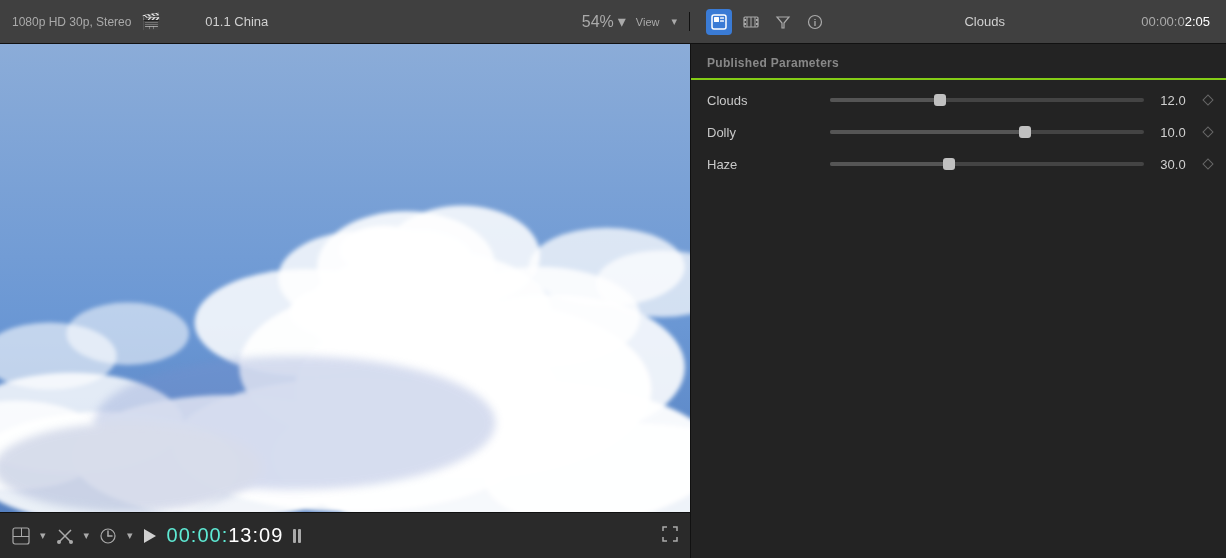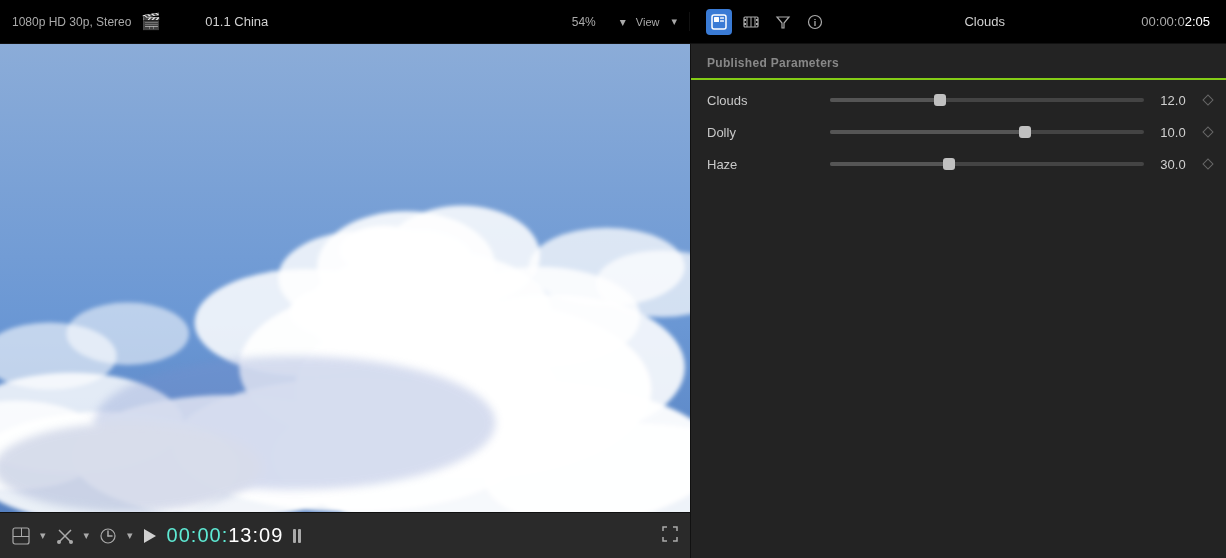--- a/index.html
+++ b/index.html
@@ -12,21 +12,21 @@
       display: flex;
       flex-direction: column;
       overflow: hidden;
     }
 
     
     .top-bar {
       display: flex;
       align-items: center;
       height: 44px;
-      background: #000000;
+      background: #404040;
       border-bottom: 1px solid #111;
       flex-shrink: 0;
     }
     .top-bar-left {
       display: flex;
       align-items: center;
       padding: 0 12px;
       gap: 10px;
       width: 690px;
       border-right: 1px solid #111;
@@ -52,21 +52,21 @@
       margin-left: 34px;
     }
     .zoom-control {
       display: flex;
       align-items: center;
       gap: 4px;
       font-size: 13px;
       color: #d0d0d0;
       cursor: pointer;
     }
-    .zoom-control span { font-size: 12px; color: #aaa; margin-left: 20px; }
+    .zoom-control span { font-size: 16px; color: #aaa; }
     .view-control {
       display: flex;
       align-items: center;
       gap: 12px;
       font-size: 13px;
       color: #d0d0d0;
       cursor: pointer;
     }
     .view-control span { font-size: 11px; color: #aaa; }
 

